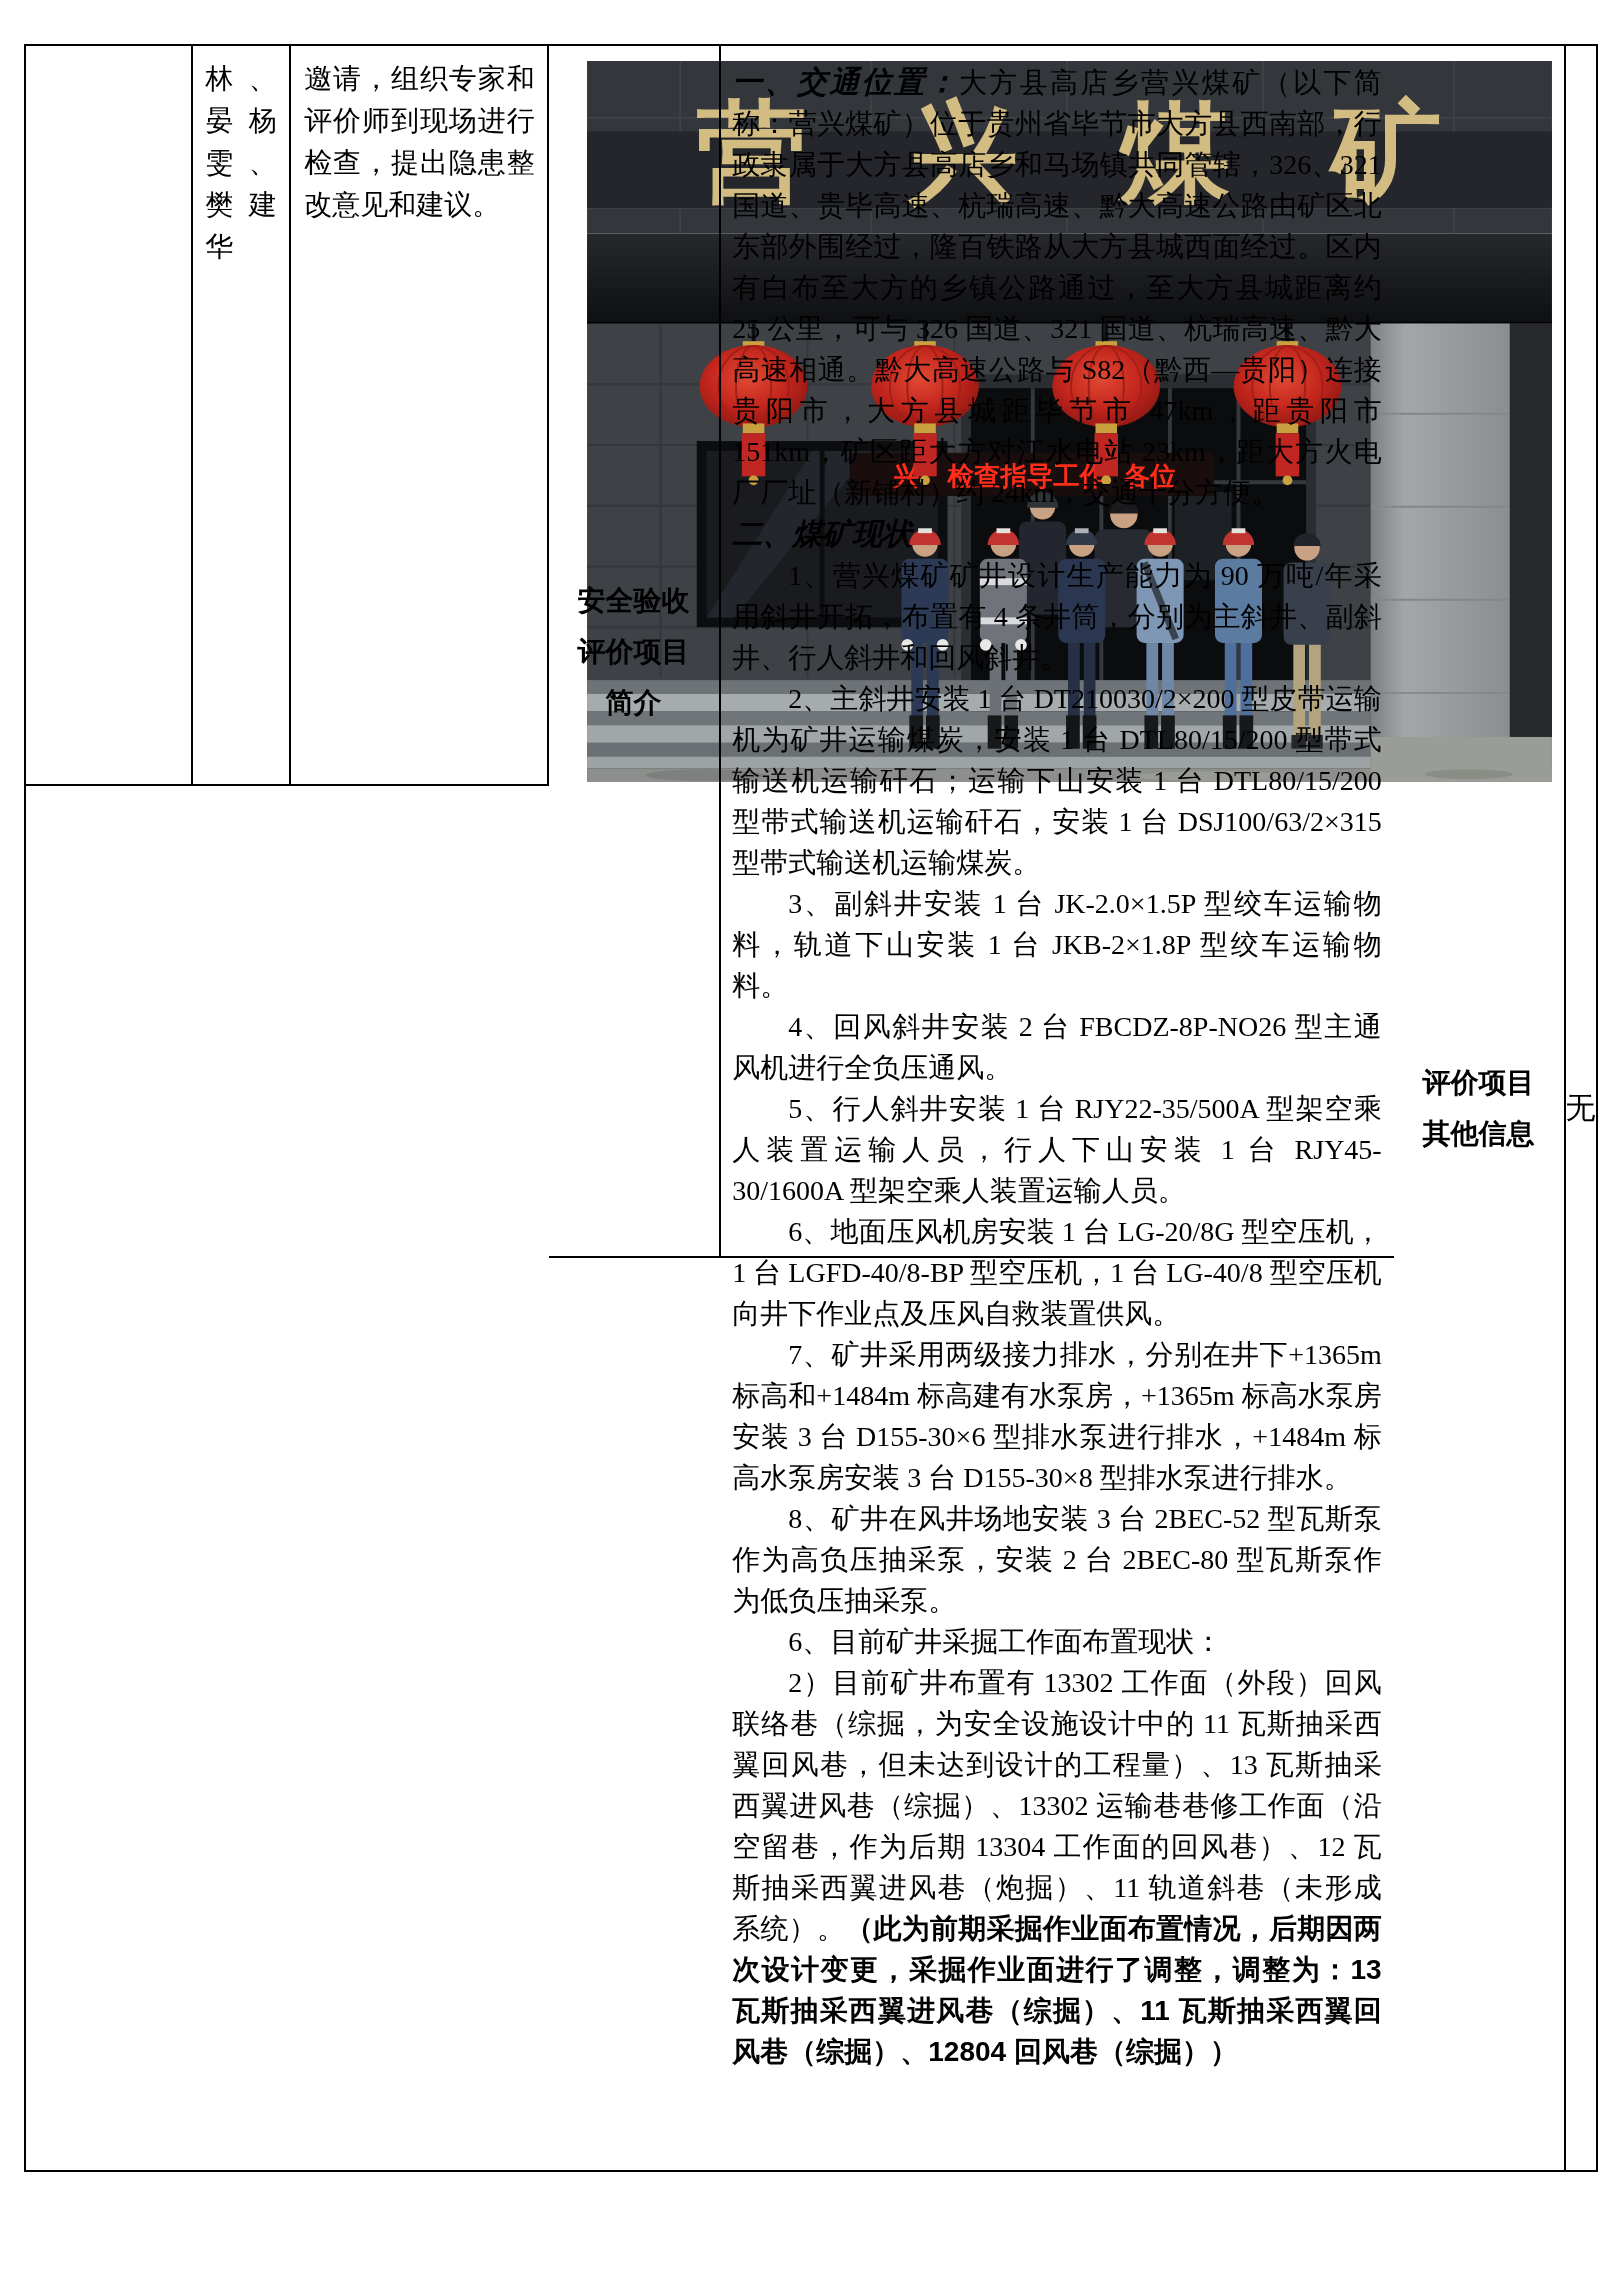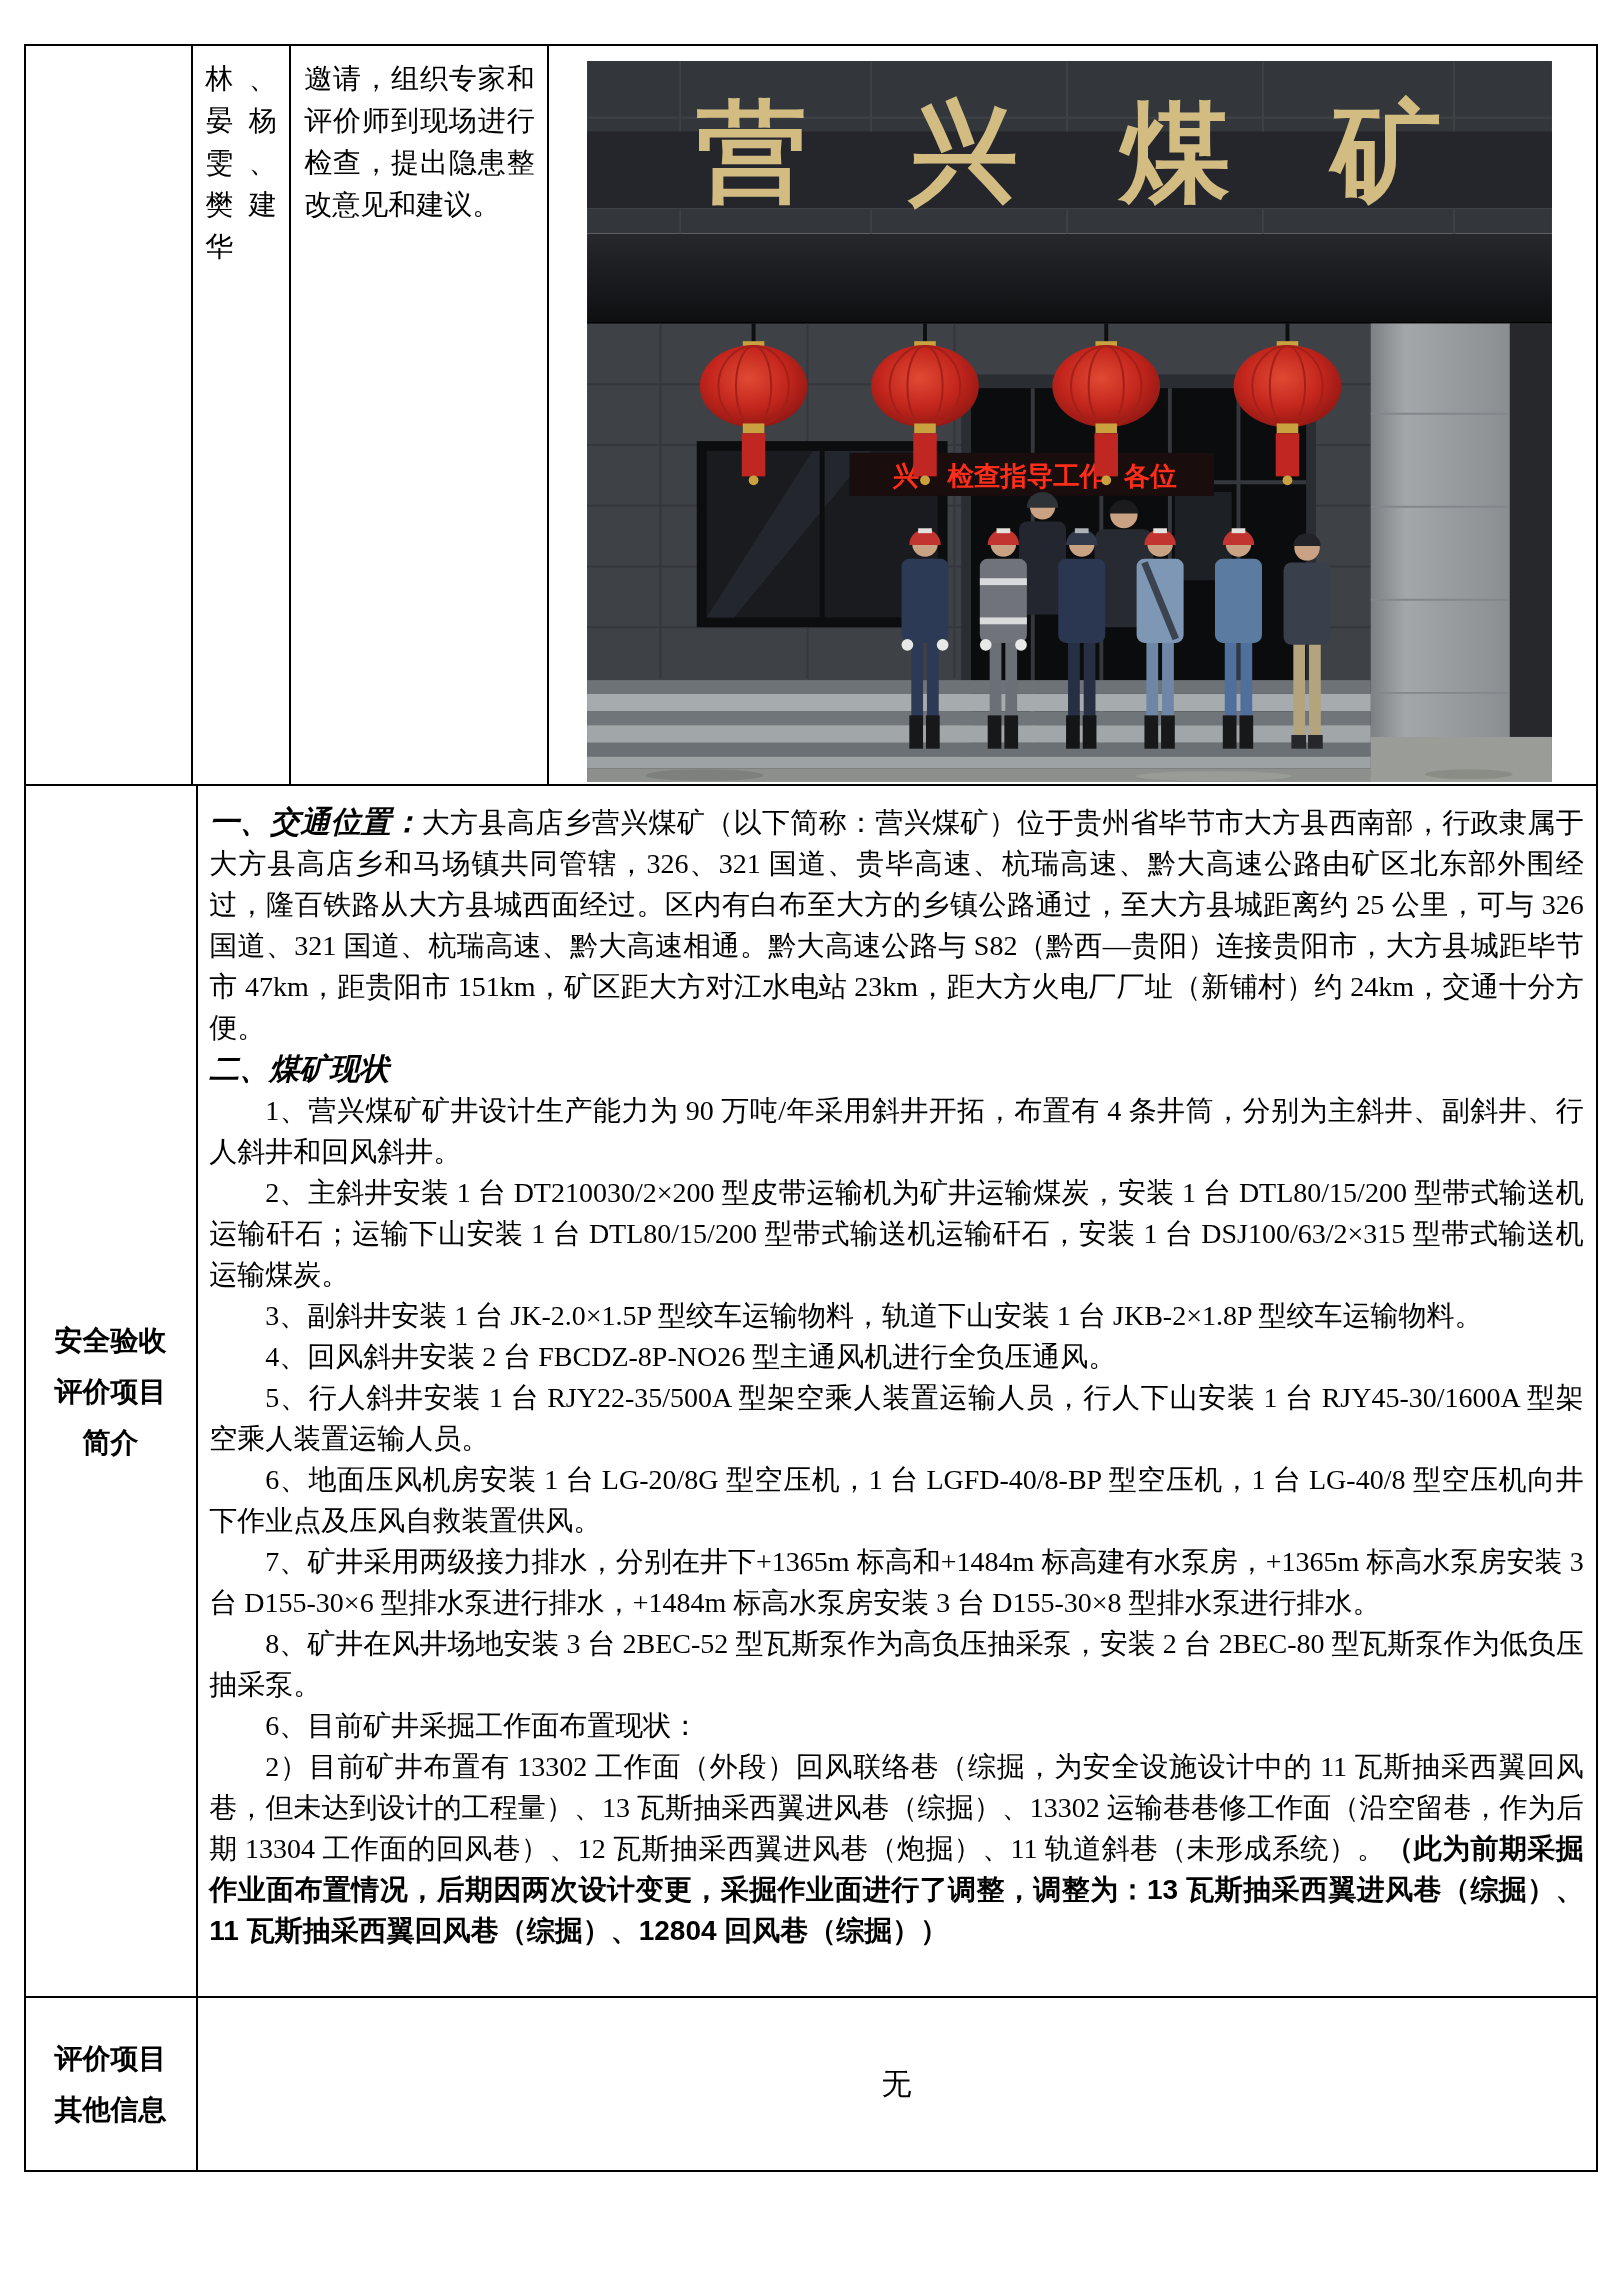--- a/index.html
+++ b/index.html
@@ -1,19 +1,19 @@
 <!DOCTYPE html>
 <html><head>
 <meta charset="utf-8">
 <style>
   html,body{margin:0;padding:0;background:#ffffff;}
   .page{position:relative;width:1621px;height:2293px;background:#fff;overflow:hidden;
         font-family:"Liberation Serif","DejaVu Serif",serif;color:#000;}
   .doc-table{position:absolute;left:23.5px;top:44px;width:1574px;height:2128px;
-             border:2.9px solid #000;box-sizing:border-box;display:flex;flex-direction:column;}
+             border:2.9px solid #000;box-sizing:border-box;display:flex;flex-direction:row;}
   .row{display:flex;box-sizing:border-box;}
   .row1{height:740px;border-bottom:2px solid #000;}
   .row2{height:1212px;border-bottom:2px solid #000;}
   .row3{flex:1;}
   .cell{box-sizing:border-box;border-right:2px solid #000;position:relative;}
   .cell:last-child{border-right:none;}
   .cA{width:167px;}
   .cB{width:98px;padding:11.8px 11.8px 0 12.7px;font-size:28px;line-height:42px;
       text-align:justify;word-break:break-all;}
   .cC{width:258px;padding:11.8px 11.8px 0 13.7px;font-size:28px;line-height:42px;text-align:justify;}

